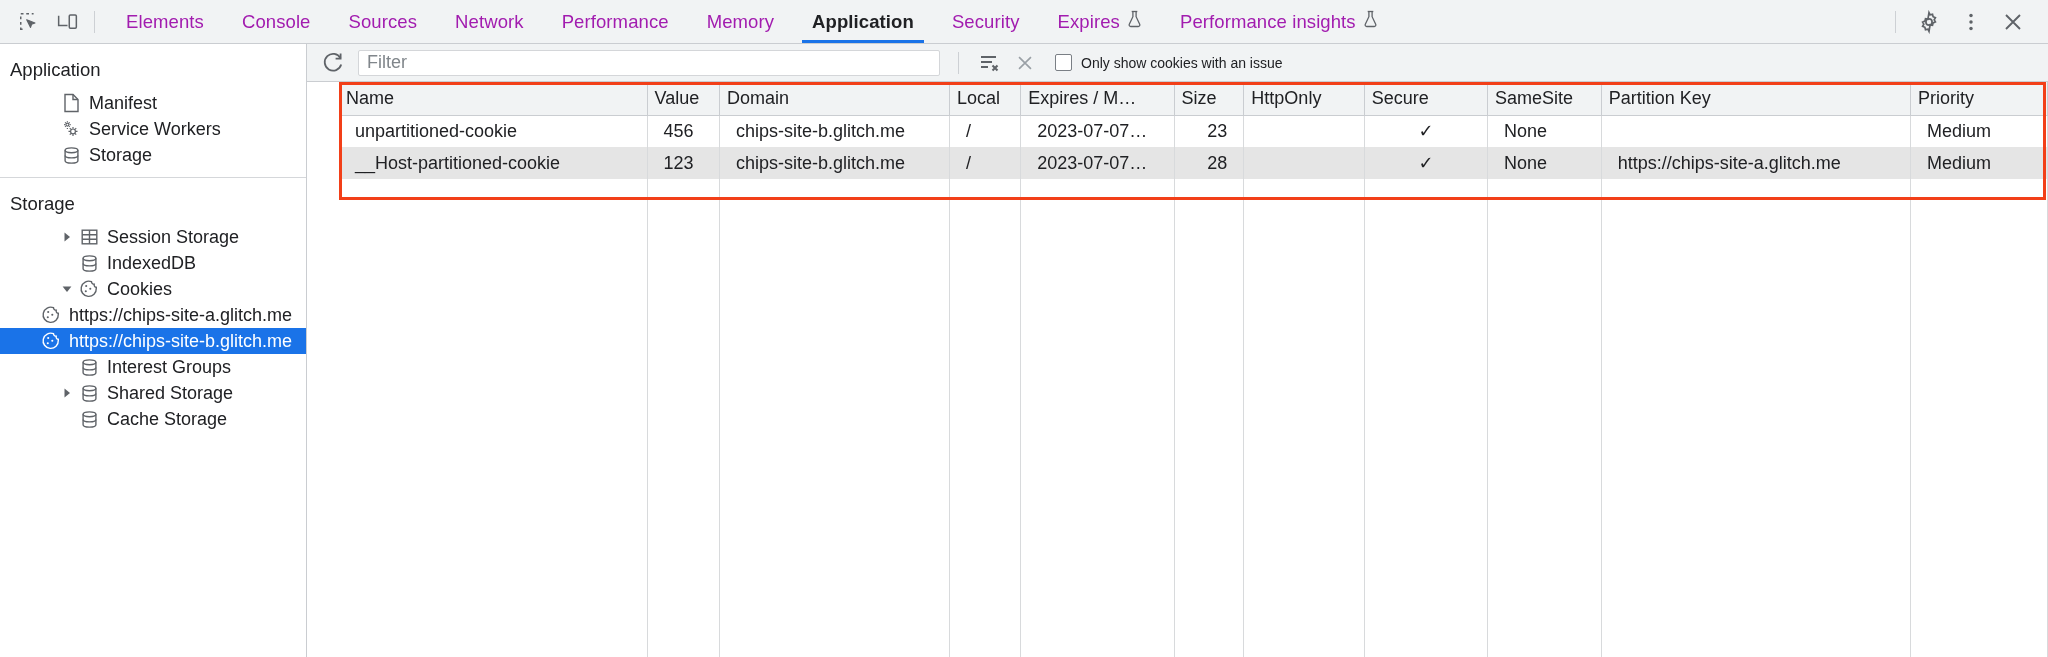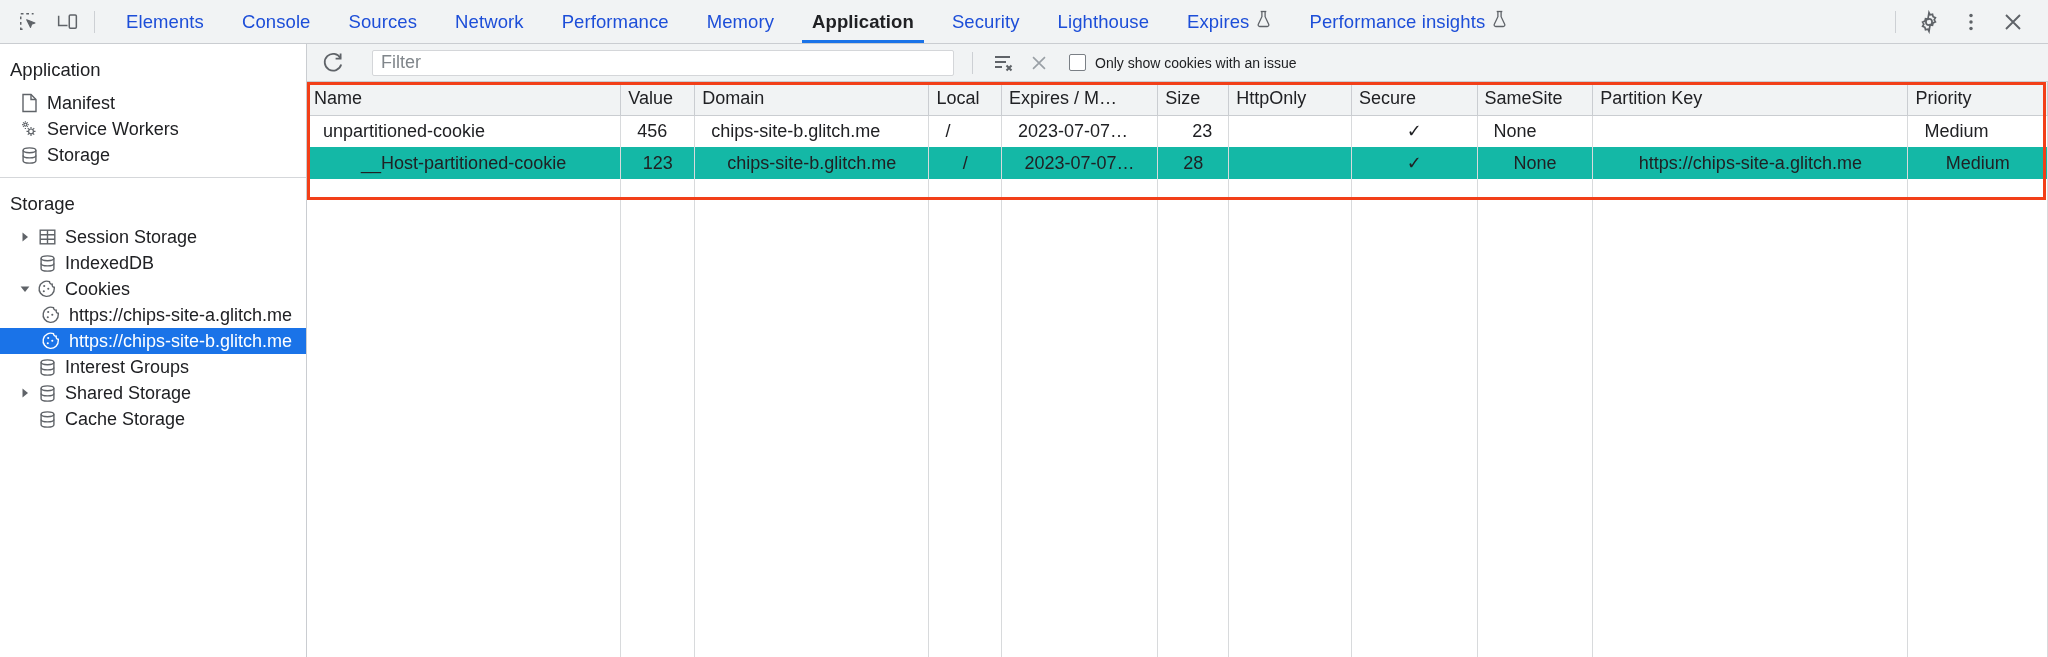--- a/index.html
+++ b/index.html
@@ -33,21 +33,21 @@
   }
   .tb-sep {
     width: 1px; height: 22px; background: #cdd0d4; margin: 0 8px;
   }
   .tabs { display: flex; align-items: stretch; height: 100%; }
   .tab {
     display: flex; align-items: center; justify-content: center;
     gap: 7px;
     padding: 0 19px;
     font-size: 18.5px;
-    color: #1d4ed8;
+    color: #a21caf;
     cursor: pointer;
     position: relative;
     white-space: nowrap;
     letter-spacing: 0.1px;
   }
   .tab.selected { color: #202124; font-weight: bold; }
   .tab.selected::after {
     content: ""; position: absolute; left: 9px; right: 9px; bottom: 0;
     height: 3px; background: #1a73e8;
   }
@@ -94,21 +94,21 @@
     display: flex; align-items: center; justify-content: center;
   }
   .twisty svg { display: block; }
   .ticon {
     width: 26px; min-width: 26px; height: 22px;
     display: flex; align-items: center; justify-content: center;
     margin-right: 5px;
   }
   .ticon svg { display: block; }
   .tlabel { line-height: 1; }
-  .indent-1 { padding-left: 16px; }
+  .indent-1 { padding-left: 36px; margin-left: 22px; }
   .indent-2 { padding-left: 38px; }
 
   
   .main {
     flex: 1; display: flex; flex-direction: column; min-width: 0;
     background: #ffffff;
   }
   .filterbar {
     height: 38px; min-height: 38px;
     background: #f1f3f4;
@@ -121,21 +121,21 @@
     width: 32px; height: 30px;
     display: flex; align-items: center; justify-content: center;
     cursor: pointer; border-radius: 3px;
   }
   .filter-input {
     flex: 0 1 582px;
     height: 26px;
     background: #ffffff;
     border: 1px solid #d4d6d9;
     border-radius: 2px;
-    margin-left: 19px;
+    margin-left: 5px;
     display: flex; align-items: center;
     padding: 0 8px;
     font-size: 18px;
     color: #80868b;
     cursor: text;
   }
   .fb-sep { width: 1px; height: 22px; background: #cdd0d4; margin: 0 10px 0 14px; }
   .fb-check {
     display: flex; align-items: center; gap: 9px;
     margin-left: 10px; cursor: pointer;
@@ -146,20 +146,21 @@
     border: 1.6px solid #7a7f85;
     border-radius: 2px;
     background: #fff;
   }
 
   
   .table-wrap {
     flex: 1; min-height: 0;
     position: relative;
     overflow: hidden;
+    margin-left: 32px;
   }
   .highlight-box {
     position: absolute;
     left: 0; top: 0; right: 2px;
     height: 118px;
     border: 3px solid #f23f18;
     pointer-events: none;
     z-index: 5;
   }
   table.cookies {
@@ -184,21 +185,21 @@
   }
   table.cookies td {
     height: 32px;
     padding: 0 16px;
     border-right: 1px solid #d8dadc;
     white-space: nowrap;
     overflow: hidden;
     text-overflow: ellipsis;
   }
   tr.row-even td { background: #ffffff; }
-  tr.row-odd  td { background: #14b8a6; text-align: center; }
+  tr.row-odd  td { background: #e5e5e5; }
   td.num { text-align: right; }
   td.ctr { text-align: center; }
   td.namecell { padding-left: 27px; }
   .spacer-table { width: 100%; border-collapse: collapse; table-layout: fixed; }
   .spacer-table td { border-right: 1px solid #d8dadc; height: 100%; }
 </style>
 </head>
 <body>
 
 <div class="app">
@@ -237,23 +238,20 @@
         <span>Performance</span>
       </div>
       <div class="tab">
         <span>Memory</span>
       </div>
       <div class="tab selected">
         <span>Application</span>
       </div>
       <div class="tab">
         <span>Security</span>
-      </div>
-      <div class="tab">
-        <span>Lighthouse</span>
       </div>
       <div class="tab">
         <span>Expires</span>
         <span>
           <svg width="15" height="18" viewBox="0 0 14 18" fill="none" stroke="#5f6368" stroke-width="1.3">
             <path d="M5.4 1.5v5.2L1.8 14.3c-.5 1 .2 2.2 1.4 2.2h7.6c1.2 0 1.9-1.2 1.4-2.2L8.6 6.7V1.5"></path>
             <path d="M4.2 1.5h5.6"></path>
           </svg>
         </span>
       </div>

